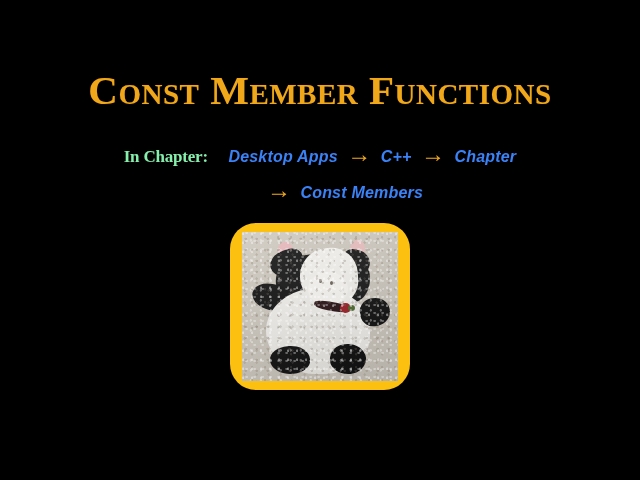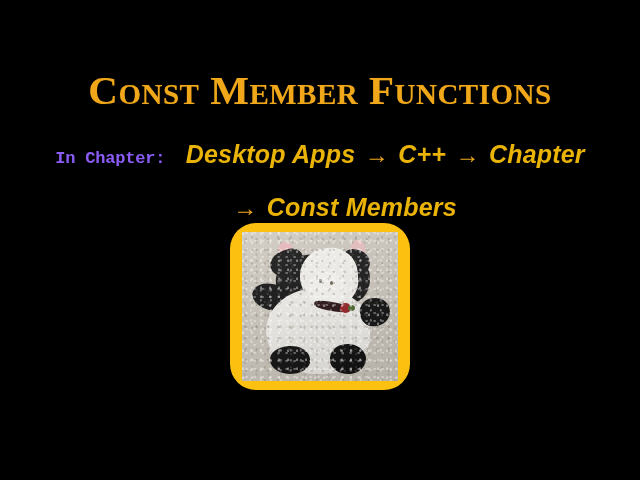--- a/index.html
+++ b/index.html
@@ -49,50 +49,50 @@
     top: 139px;
     left: 0;
     width: 640px;
     text-align: center;
   }
   .chapter-line {
     white-space: nowrap;
     line-height: 30px;
   }
   #chapter-label {
-    color: #8b5cf6;
-    font-family: Liberation Mono, monospace;
+    color: #86efac;
+    font-family: Liberation Serif, serif;
     font-weight: bold;
     font-size: 17px;
     letter-spacing: -0.2px;
     vertical-align: baseline;
   }
   .crumbs {
     display: inline-block;
     vertical-align: baseline;
     margin-left: 16px;
   }
   .crumb-text {
-    color: #eab308;
+    color: #3b82f6;
     font-family: "Liberation Sans", sans-serif;
     font-weight: bold;
     font-style: italic;
-    font-size: 25px;
+    font-size: 16px;
     letter-spacing: 0.2px;
   }
   .crumb-arrow {
     color: #F0A81A;
     font-family: "Liberation Sans", sans-serif;
     font-weight: normal;
     font-style: normal;
     font-size: 24px;
     padding: 0 5px;
   }
   #chapter-line-2 {
-    margin-top: 18px;
+    margin-top: 3px;
     padding-left: 45px;
   }
 
   
   #photo-frame {
     position: absolute;
     left: 230px;
     top: 223px;
     width: 180px;
     height: 167px;

